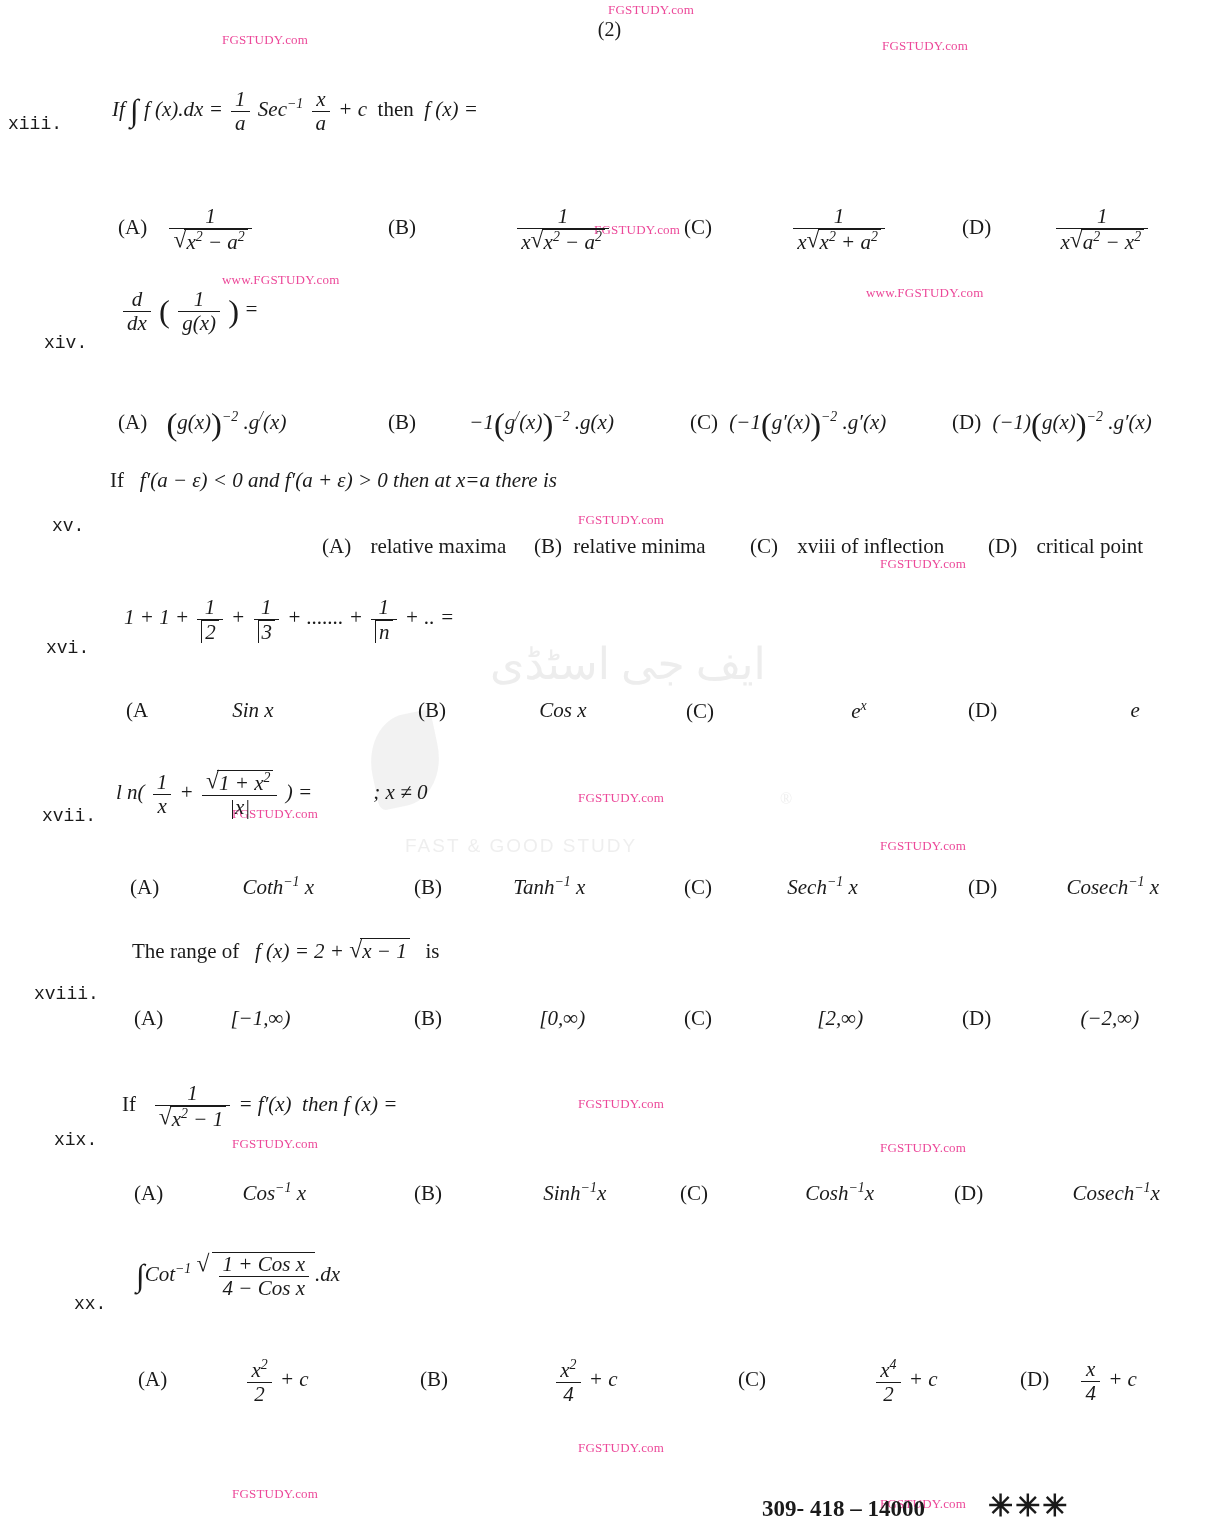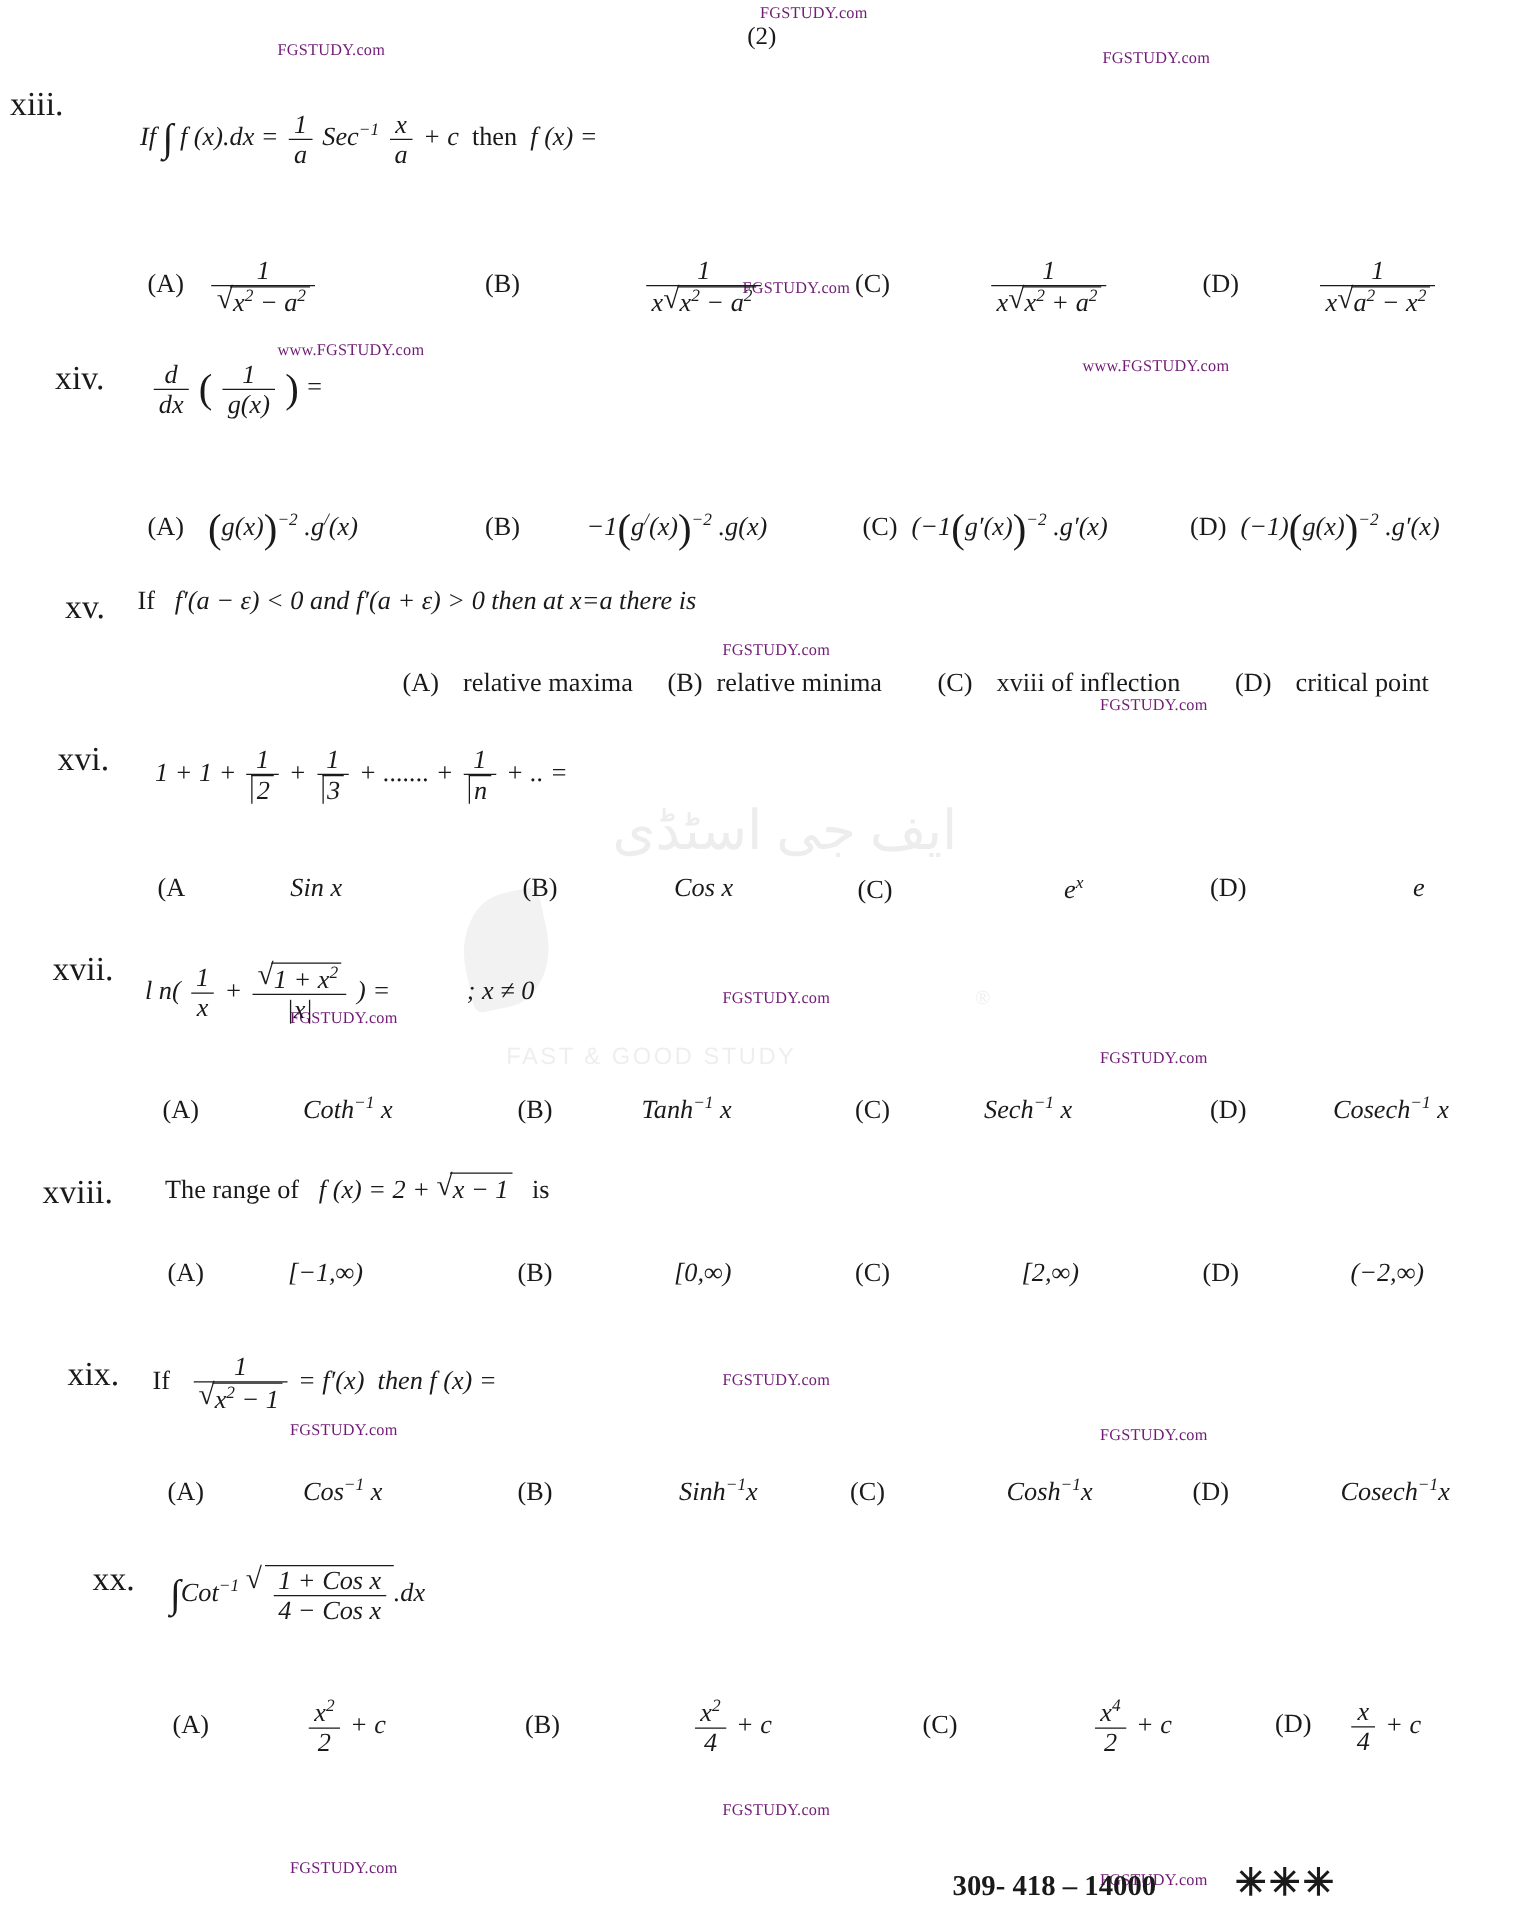--- a/index.html
+++ b/index.html
@@ -12,21 +12,21 @@
     height: 1540px;
     position: relative;
     font-family: "Liberation Serif", serif;
     color: #1a1a1a;
     overflow: hidden;
   }
 
   
   .wm {
     position: absolute;
-    color: #701a75;
+    color: #ec4899;
     font-family: "Liberation Serif", serif;
     font-size: 13px;
     letter-spacing: .2px;
     white-space: nowrap;
     pointer-events: none;
     user-select: none;
   }
   .wm-big {
     position: absolute;
     left: 350px;
@@ -92,22 +92,23 @@
   }
 
   
   .q {
     position: absolute;
     left: 0;
     width: 1219px;
   }
   .q-num {
     position: absolute;
-    font-size: 27px;
-    font-family: Liberation Serif, serif;
+    font-size: 18px;
+    font-family: Liberation Mono, monospace;
+    margin-top: 46px;
   }
   .q-stem {
     position: absolute;
     font-size: 21px;
     font-style: italic;
     white-space: nowrap;
   }
   .q-stem.upright { font-style: normal; }
 
   .opt {

